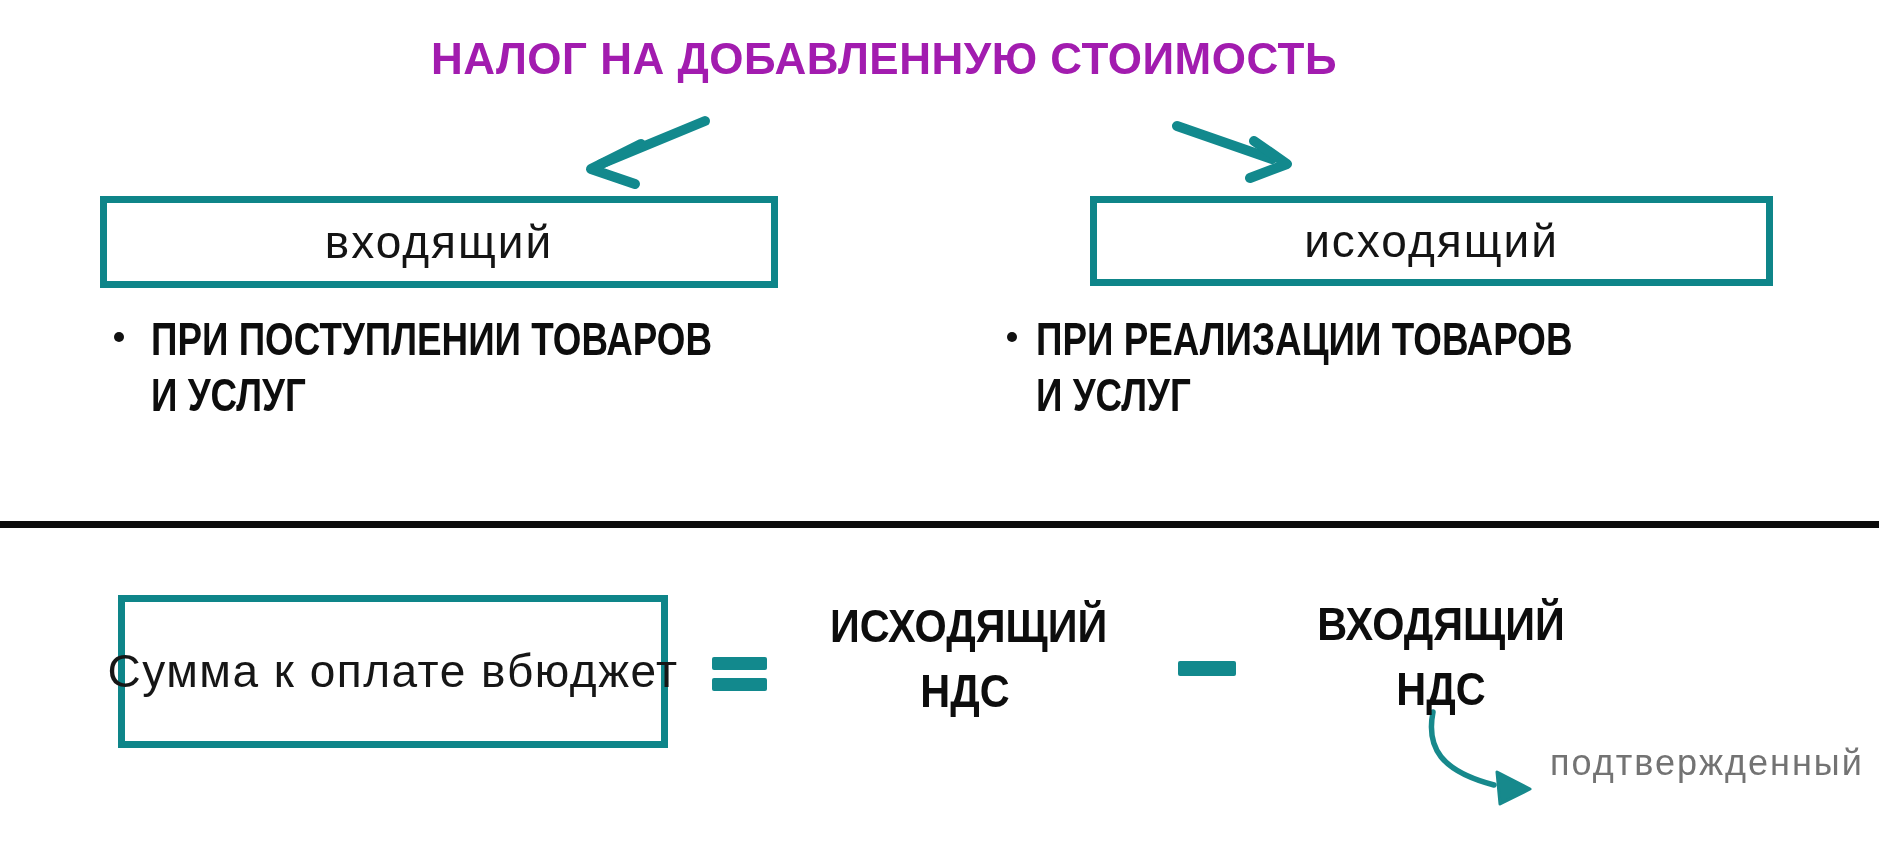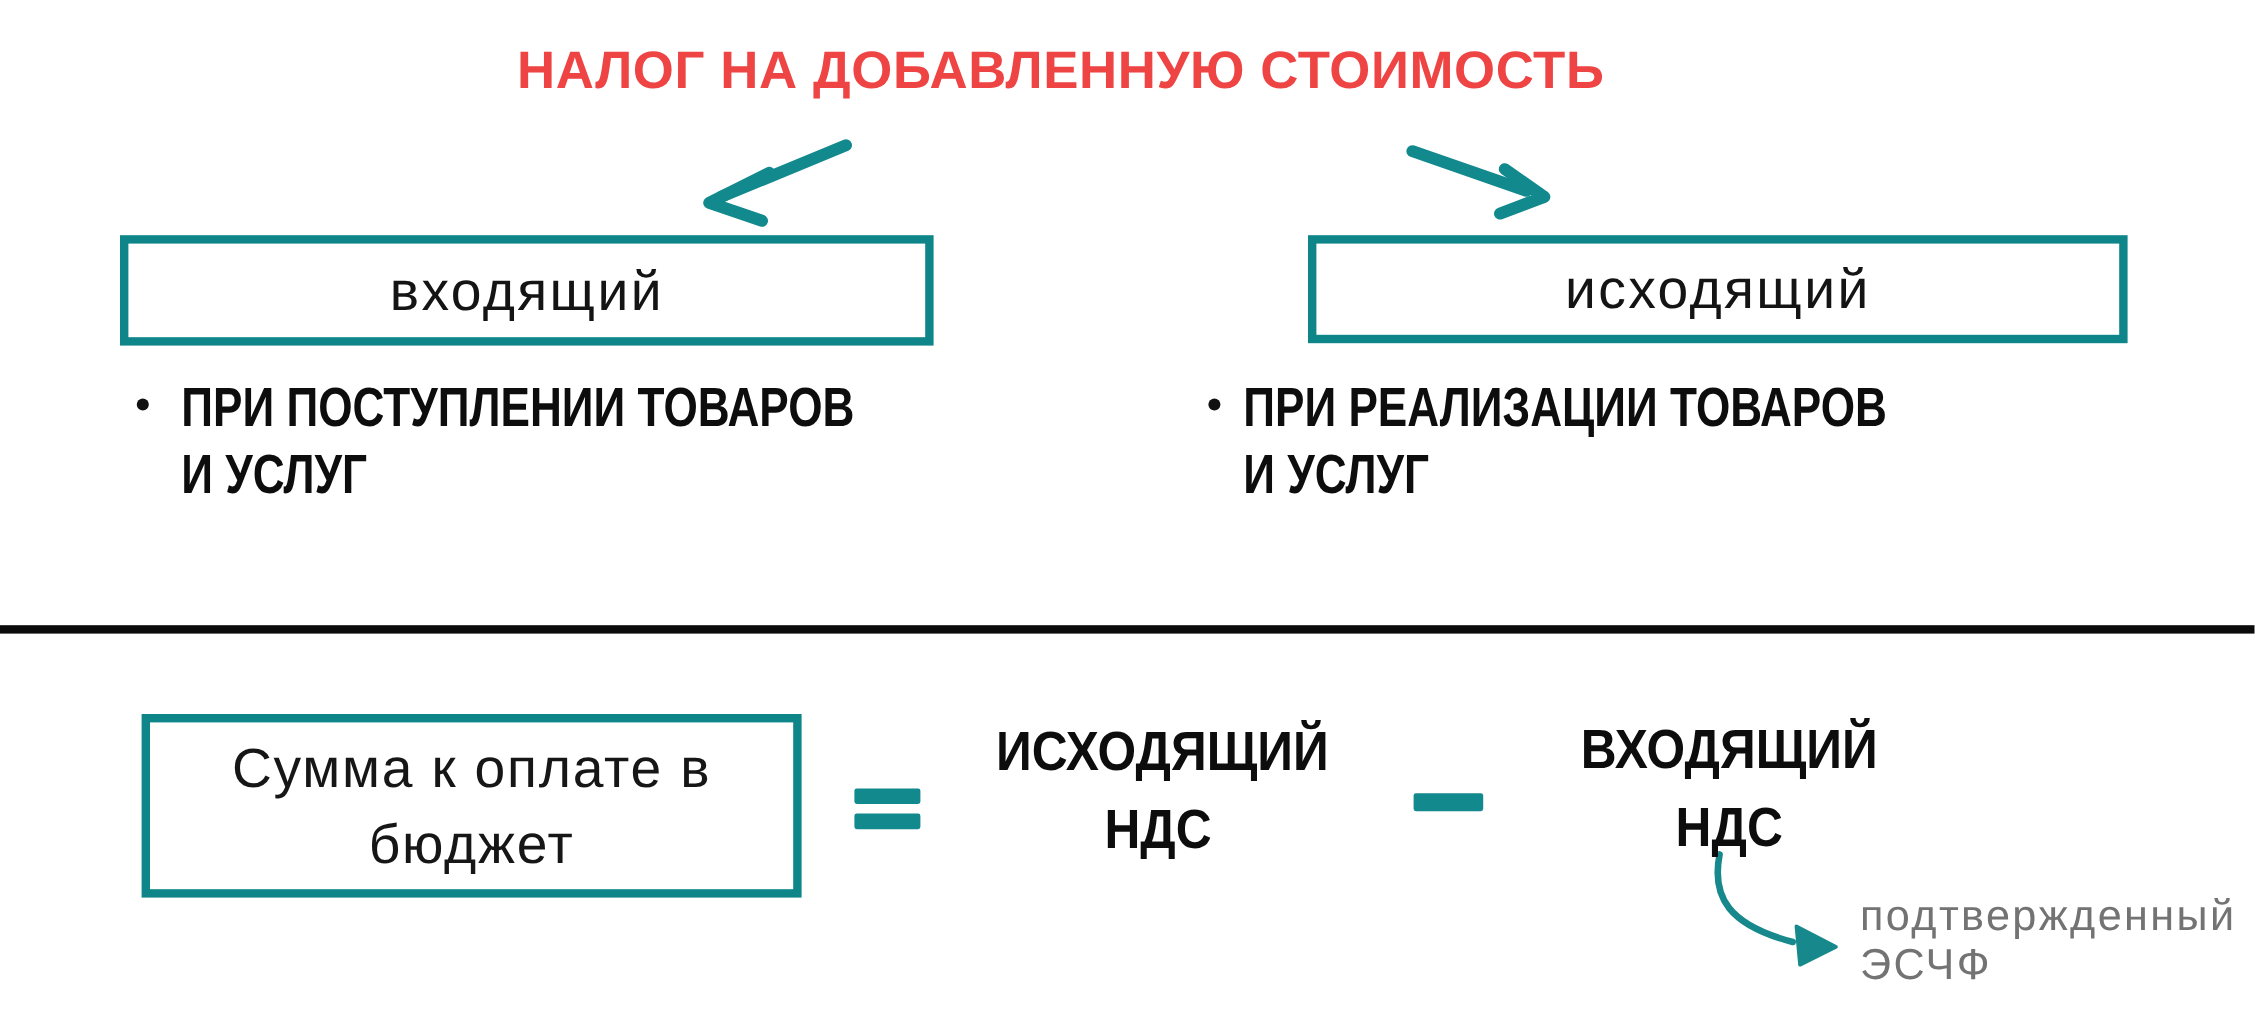--- a/index.html
+++ b/index.html
@@ -4,21 +4,21 @@
 <style>
   html,body{margin:0;padding:0;background:#ffffff;}
   .canvas{
     position:relative;width:1879px;height:846px;background:#ffffff;overflow:hidden;
     font-family:"Liberation Sans","DejaVu Sans",sans-serif;color:#0d0d0d;
   }
   .abs{position:absolute;}
   
   .title{
     left:0;top:34px;width:1768px;text-align:center;
-    font-size:44px;font-weight:700;letter-spacing:0.5px;color:#ef4444;
+    font-size:44px;font-weight:700;letter-spacing:0.5px;color:#a21caf;
   }
   
   .arrow-layer{left:0;top:0;width:1879px;height:846px;pointer-events:none;}
   
   .tealbox{
     box-sizing:border-box;border:7px solid #0e8589;background:#ffffff;
     display:flex;align-items:center;justify-content:center;
   }
   .box-in{left:100px;top:196px;width:678px;height:92px;}
   .box-out{left:1090px;top:196px;width:683px;height:90px;}
@@ -29,21 +29,21 @@
   .dot-right{left:1007px;top:332px;}
   .bullet-text{
     font-size:46px;font-weight:700;line-height:56px;color:#0d0d0d;
     transform:scaleX(0.80);transform-origin:left top;white-space:nowrap;
   }
   .bullet-left{left:151px;top:311px;}
   .bullet-right{left:1036px;top:311px;}
   
   .divider{left:0;top:521px;width:1879px;height:7px;background:#0b0b0b;}
   
-  .box-sum{left:118px;top:595px;width:550px;height:153px;flex-direction:column;}
+  .box-sum{left:118px;top:595px;width:550px;height:153px;flex-direction:row;}
   .sum-label{
     font-size:46px;font-weight:400;letter-spacing:1.5px;color:#161616;
     line-height:63px;text-align:center;white-space:nowrap;
   }
   .vat-label{
     width:300px;text-align:center;font-size:46px;font-weight:700;line-height:65px;
     color:#0d0d0d;transform:scaleX(0.90);transform-origin:center top;white-space:nowrap;
   }
   .vat-out{left:815px;top:594px;}
   .vat-in{left:1291px;top:592px;}
@@ -119,16 +119,15 @@
 
   <div class="abs minus"></div>
 
   <div class="abs vat-label vat-in">
     <div>ВХОДЯЩИЙ</div>
     <div>НДС</div>
   </div>
 
   <div class="abs note">
     <div>подтвержденный</div>
-    <div>ЭСЧФ</div>
   </div>
 
 </div>
 
 </body></html>

